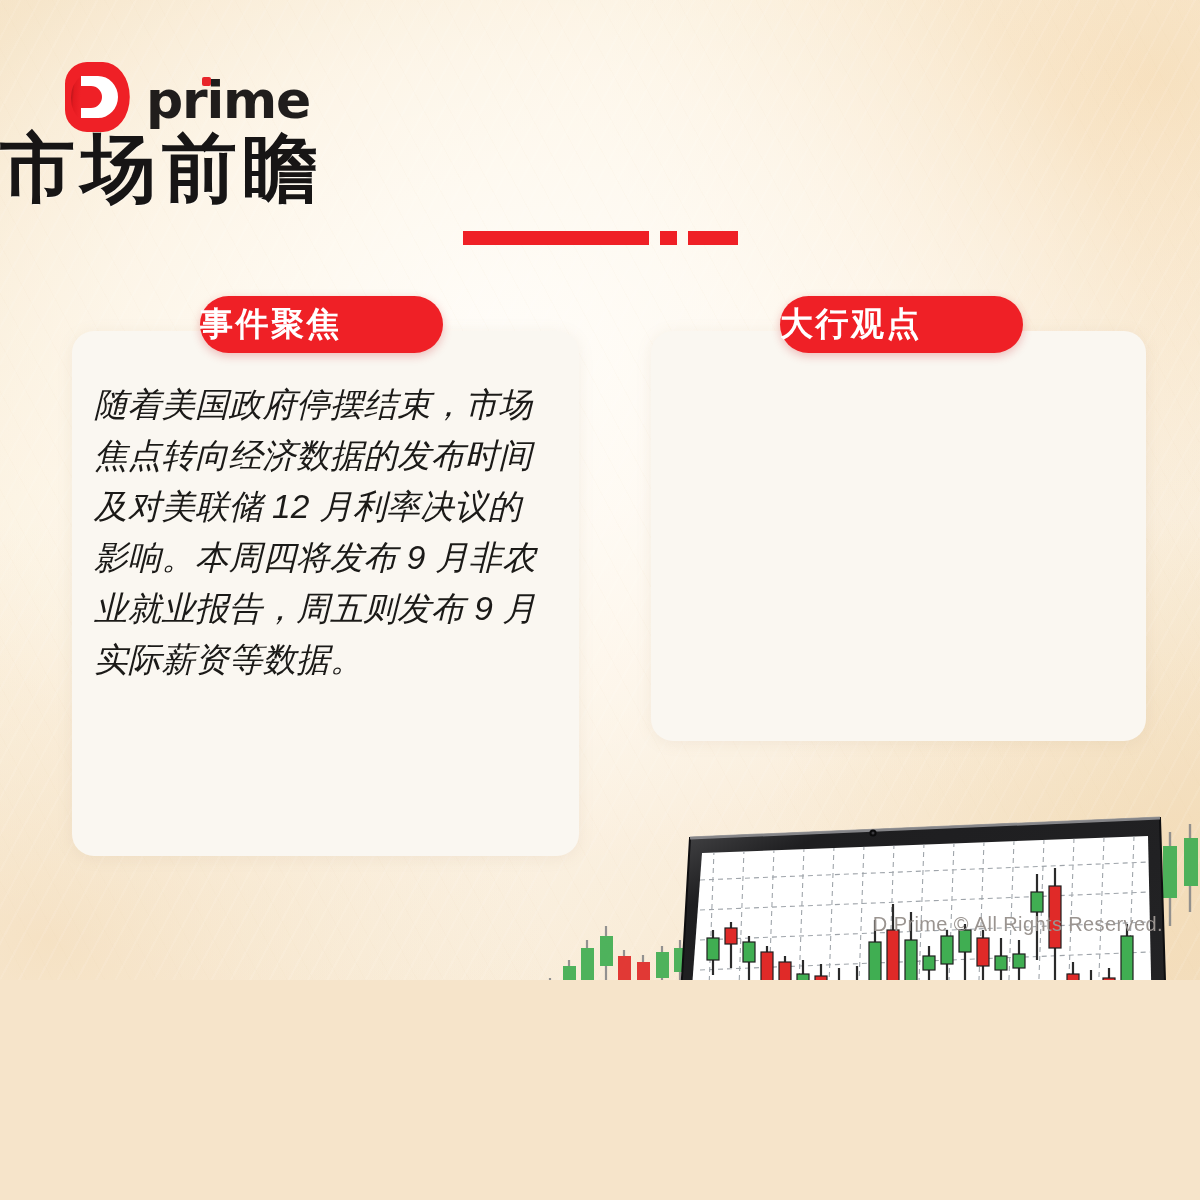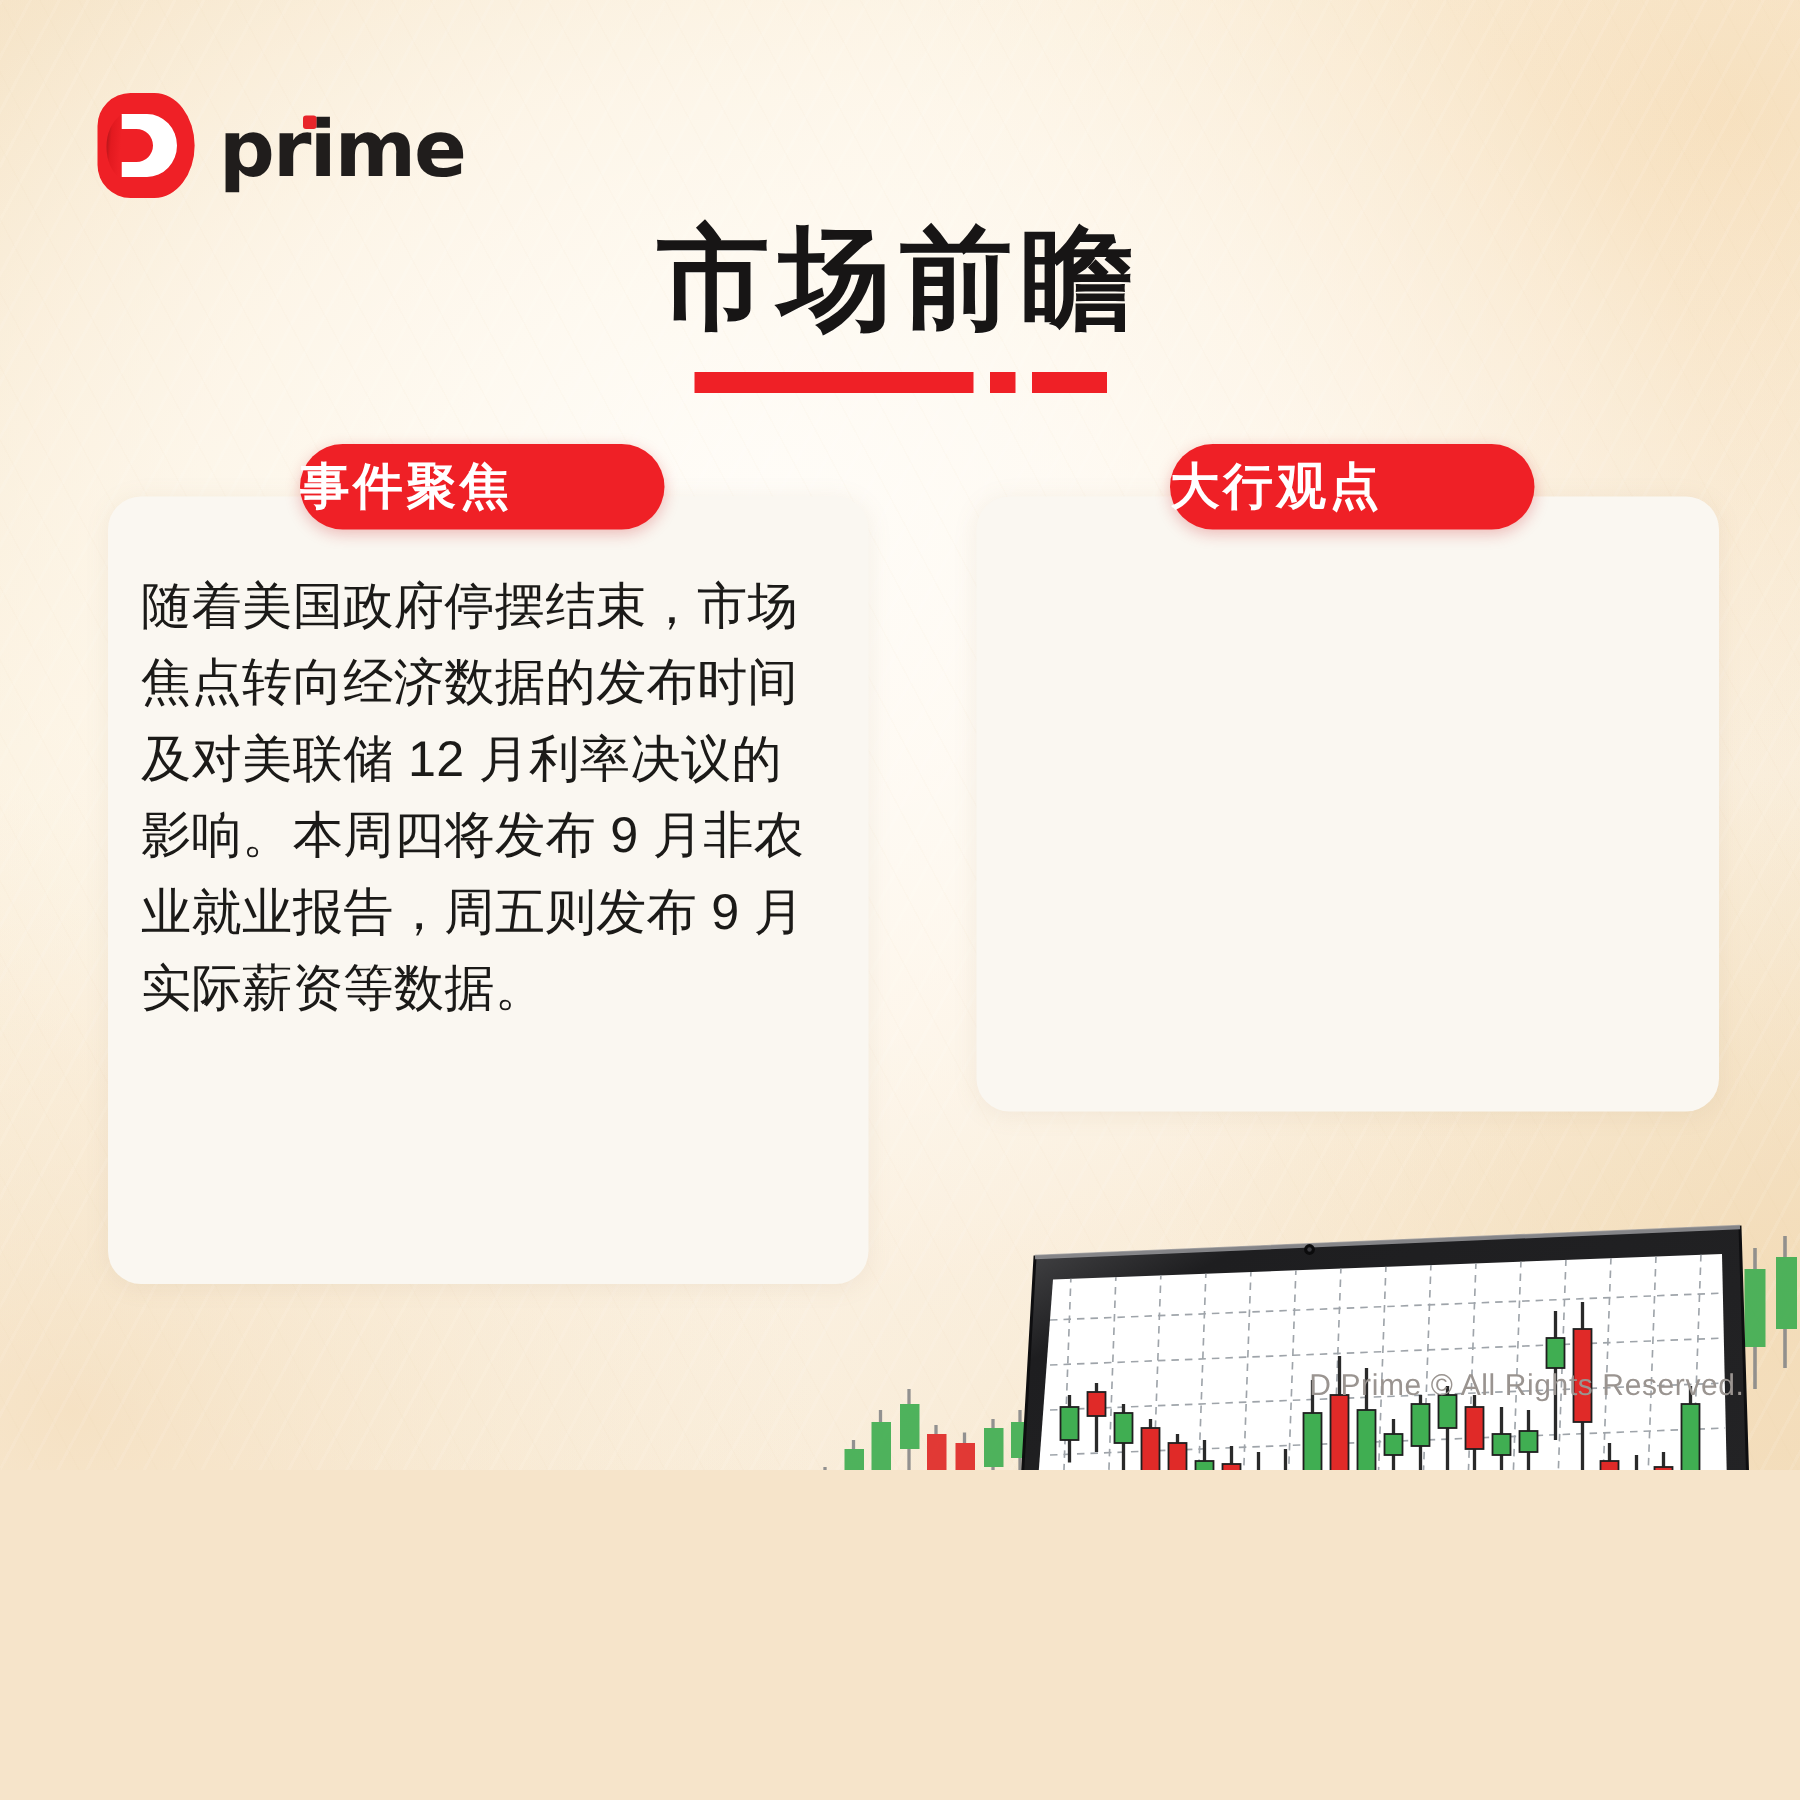--- a/index.html
+++ b/index.html
@@ -64,24 +64,24 @@
     width: 9px; height: 9px;
     background: #e8252a;
     border-radius: 2px;
     left: 56px;
     top: 3px;
   }
 
   
   .title-block {
     position: absolute;
-    top: 148px;
+    top: 131px;
     left: 0;
     width: 1200px;
-    text-align: center;
+    text-align: left;
   }
   .title {
     font-family: "Liberation Sans", "DejaVu Sans", sans-serif;
     font-size: 75px;
     font-weight: 700;
     color: #171515;
     letter-spacing: 6px;
     line-height: 1;
     margin: 0;
     text-shadow: 0 1px 0 rgba(255,255,255,.45);
@@ -97,20 +97,21 @@
   .divider .seg-long  { width: 186px; }
   .divider .seg-dot   { width: 17px; }
   .divider .seg-short { width: 50px; }
 
   
   .card {
     position: absolute;
     background: #faf7f1;
     border-radius: 22px;
     box-shadow: 0 2px 16px rgba(160,130,92,0.10);
+    font-style: italic;
   }
   #card-left  { left: 72px;  top: 331px; width: 507px; min-height: 525px; }
   #card-right { left: 651px; top: 331px; width: 495px; min-height: 410px; }
 
   .card-body {
     padding: 49px 28px 26px 22px;
   }
   #card-right .card-body { padding: 49px 20px 26px 22px; }
 
   .para {

